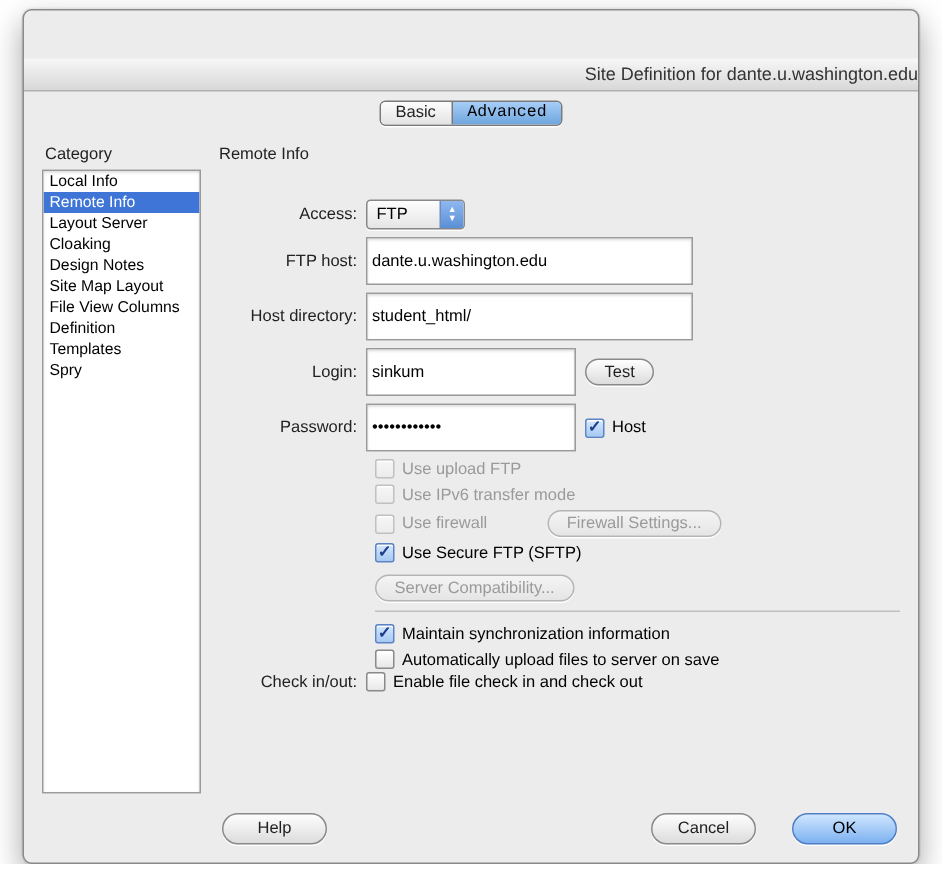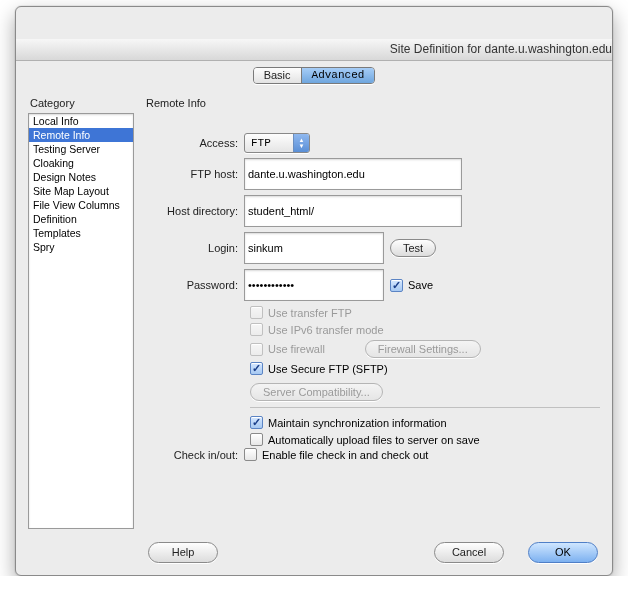--- a/index.html
+++ b/index.html
@@ -132,21 +132,21 @@
     display: inline-flex;
     align-items: center;
     border: 1px solid #888;
     border-radius: 3px;
     background: linear-gradient(#fdfdfd,#e5e5e5);
     height: 20px;
     box-shadow: 0 1px 0 #fff;
     overflow: hidden;
     font-size: 11px;
   }
-  .mac-select .sel-text { padding: 0 6px; min-width: 48px; font-family: Liberation Mono, monospace; }
+  .mac-select .sel-text { padding: 0 6px; min-width: 48px; }
   .mac-select .sel-arrows {
     background: linear-gradient(#8fb8ef,#5a8fd6);
     width: 16px;
     height: 100%;
     display:flex; flex-direction:column; justify-content:center; align-items:center;
     font-size: 6px; color:#fff; line-height:6px;
     border-left:1px solid #6a8ec0;
   }
   .mac-btn {
     display:inline-flex; align-items:center; justify-content:center;
@@ -193,21 +193,21 @@
       <div class="seg-btn active">Advanced</div>
     </div>
   </div>
 
   <div class="body-area">
     <div class="left-col">
       <div class="col-head">Category</div>
       <div class="cat-list" id="cat-list">
           <div class="item">Local Info</div>
           <div class="item selected">Remote Info</div>
-          <div class="item">Testing Server</div>
+          <div class="item">Layout Server</div>
           <div class="item">Cloaking</div>
           <div class="item">Design Notes</div>
           <div class="item">Site Map Layout</div>
           <div class="item">File View Columns</div>
           <div class="item">Definition</div>
           <div class="item">Templates</div>
           <div class="item">Spry</div>
         </div>
     </div>
 
@@ -247,29 +247,29 @@
             <span class="mac-btn">Test</span>
           </div>
         </div>
 
         <div class="row">
           <div class="lbl">Password:</div>
           <div class="ctrl">
             <input type="text" class="w-med" value="••••••••••••" style="">
             <span class="chk checked">
                 <span class="box"></span>
-                <span>Save</span>
+                <span>Host</span>
               </span>
           </div>
         </div>
 
         <div class="indent-ctrl" style="margin-top:2px;">
           <span class="chk disabled">
               <span class="box"></span>
-              <span>Use transfer FTP</span>
+              <span>Use upload FTP</span>
             </span>
           <span class="chk disabled">
               <span class="box"></span>
               <span>Use IPv6 transfer mode</span>
             </span>
           <div style="display:flex; align-items:center; gap:40px;">
             <span class="chk disabled">
                 <span class="box"></span>
                 <span>Use firewall</span>
               </span>

